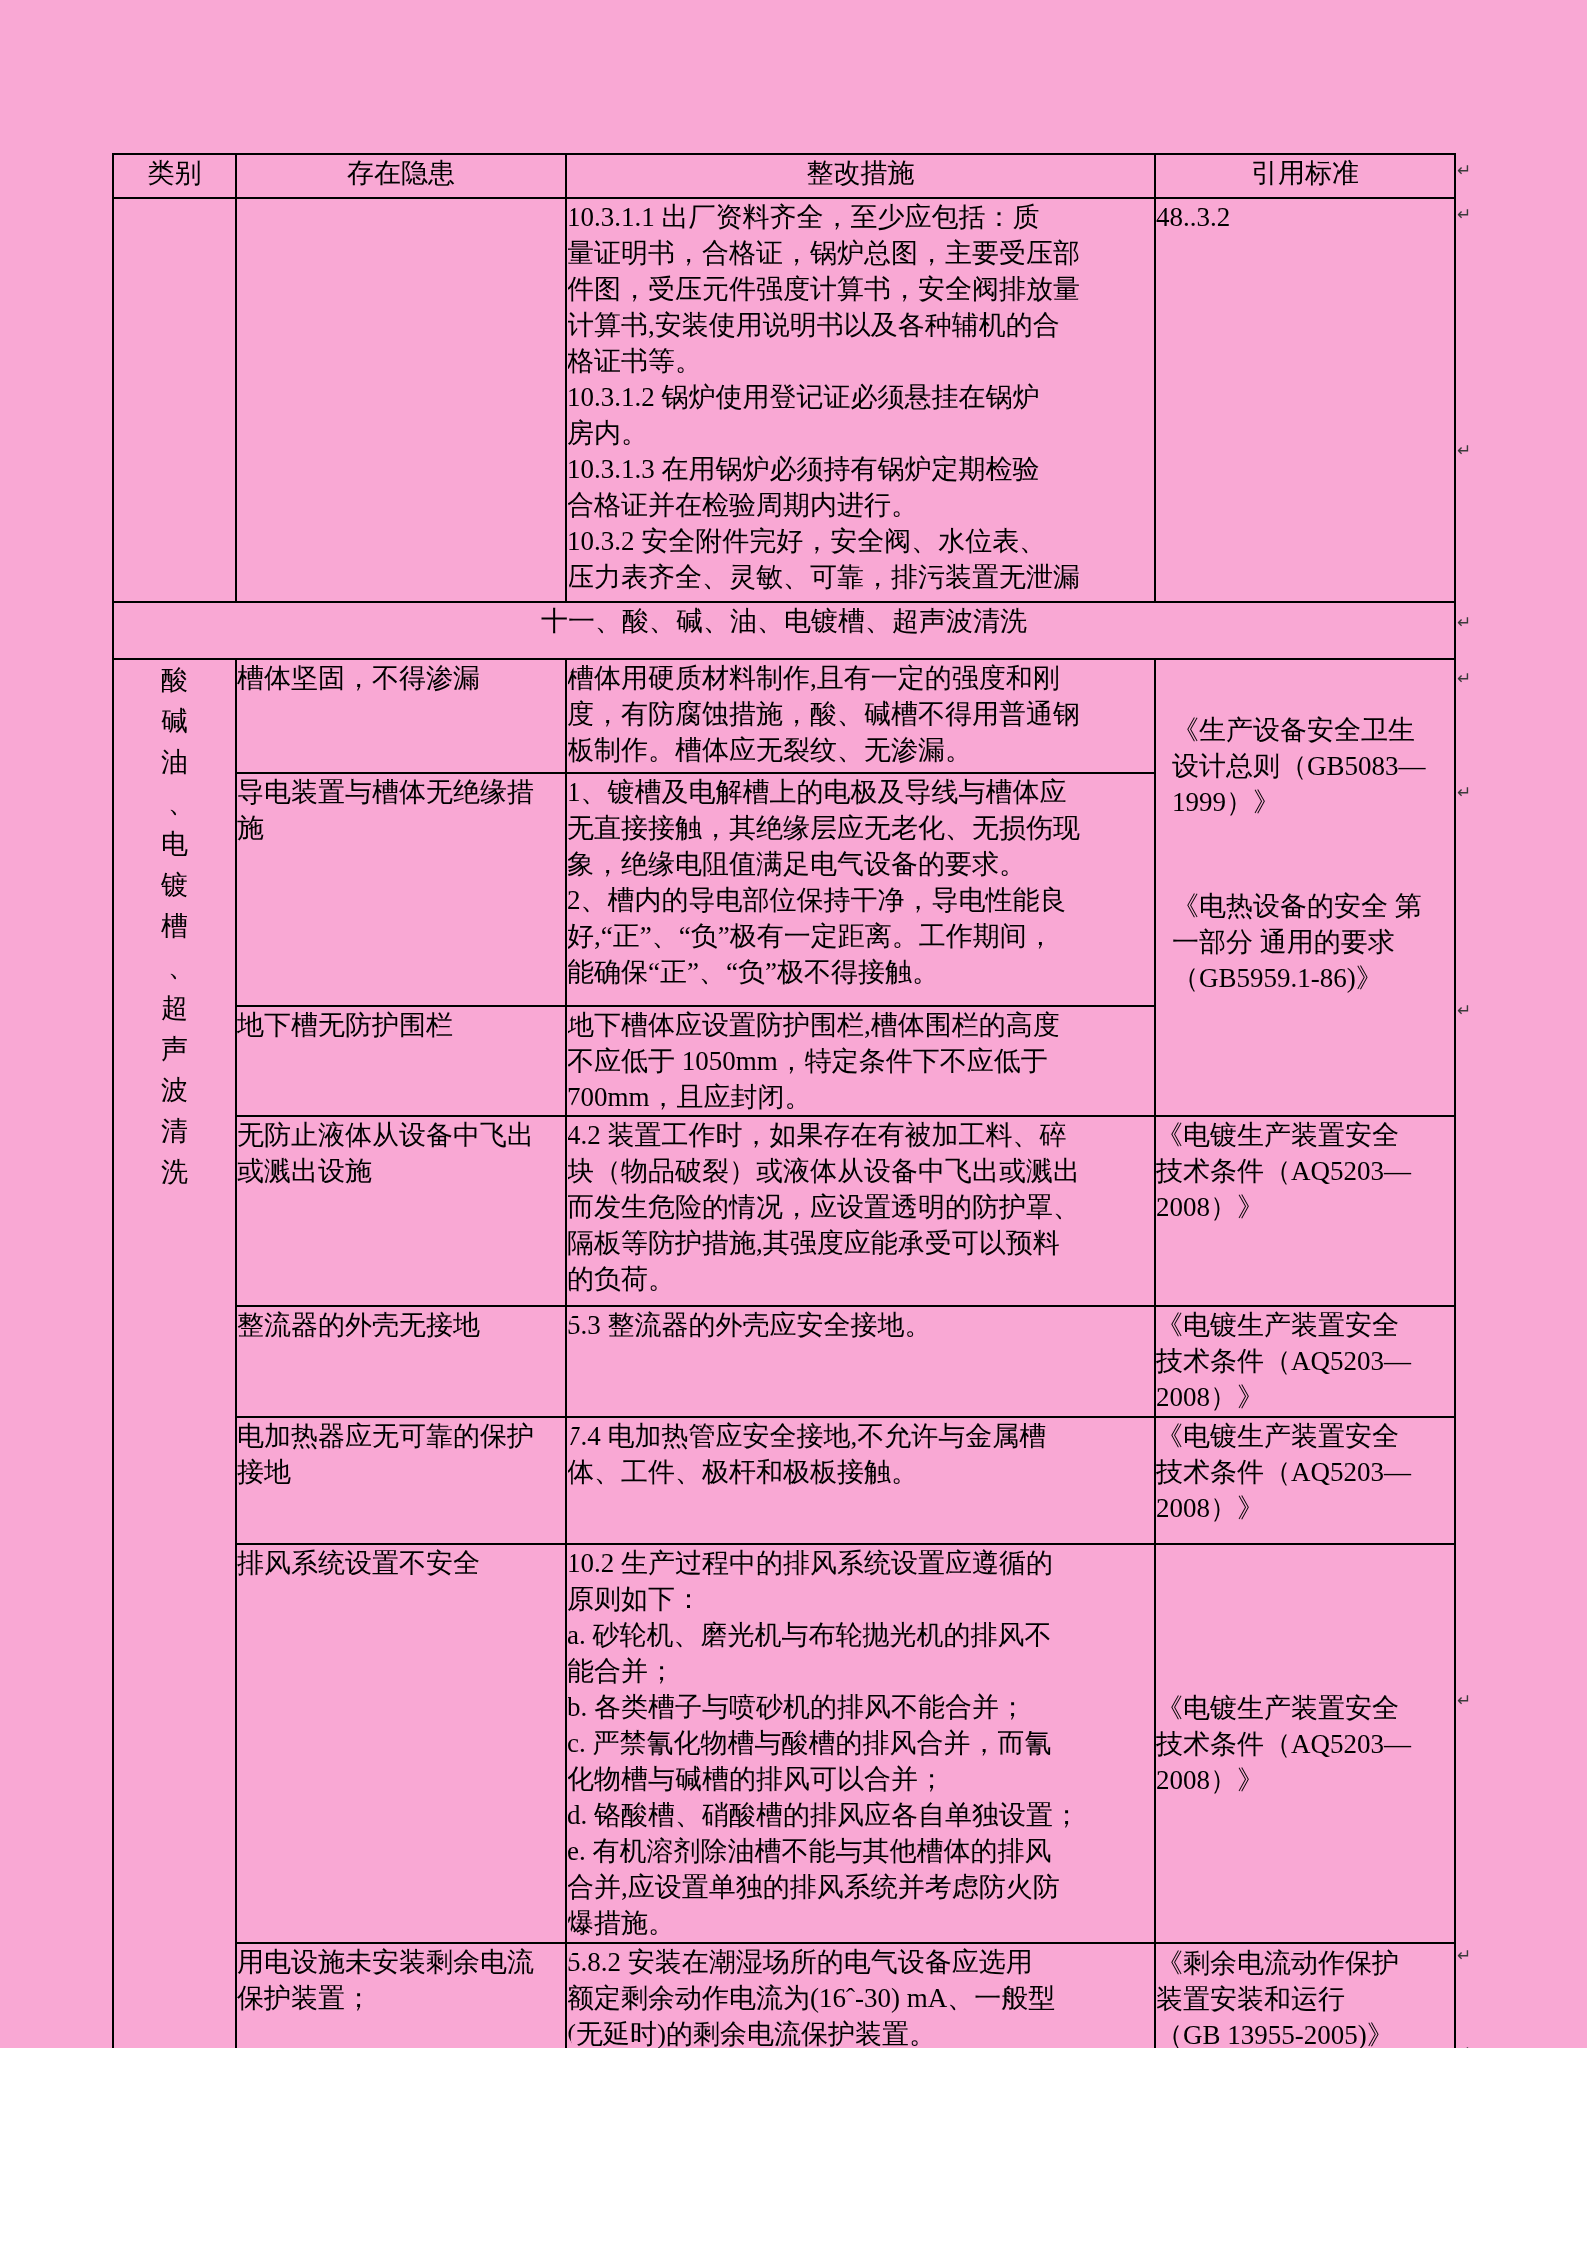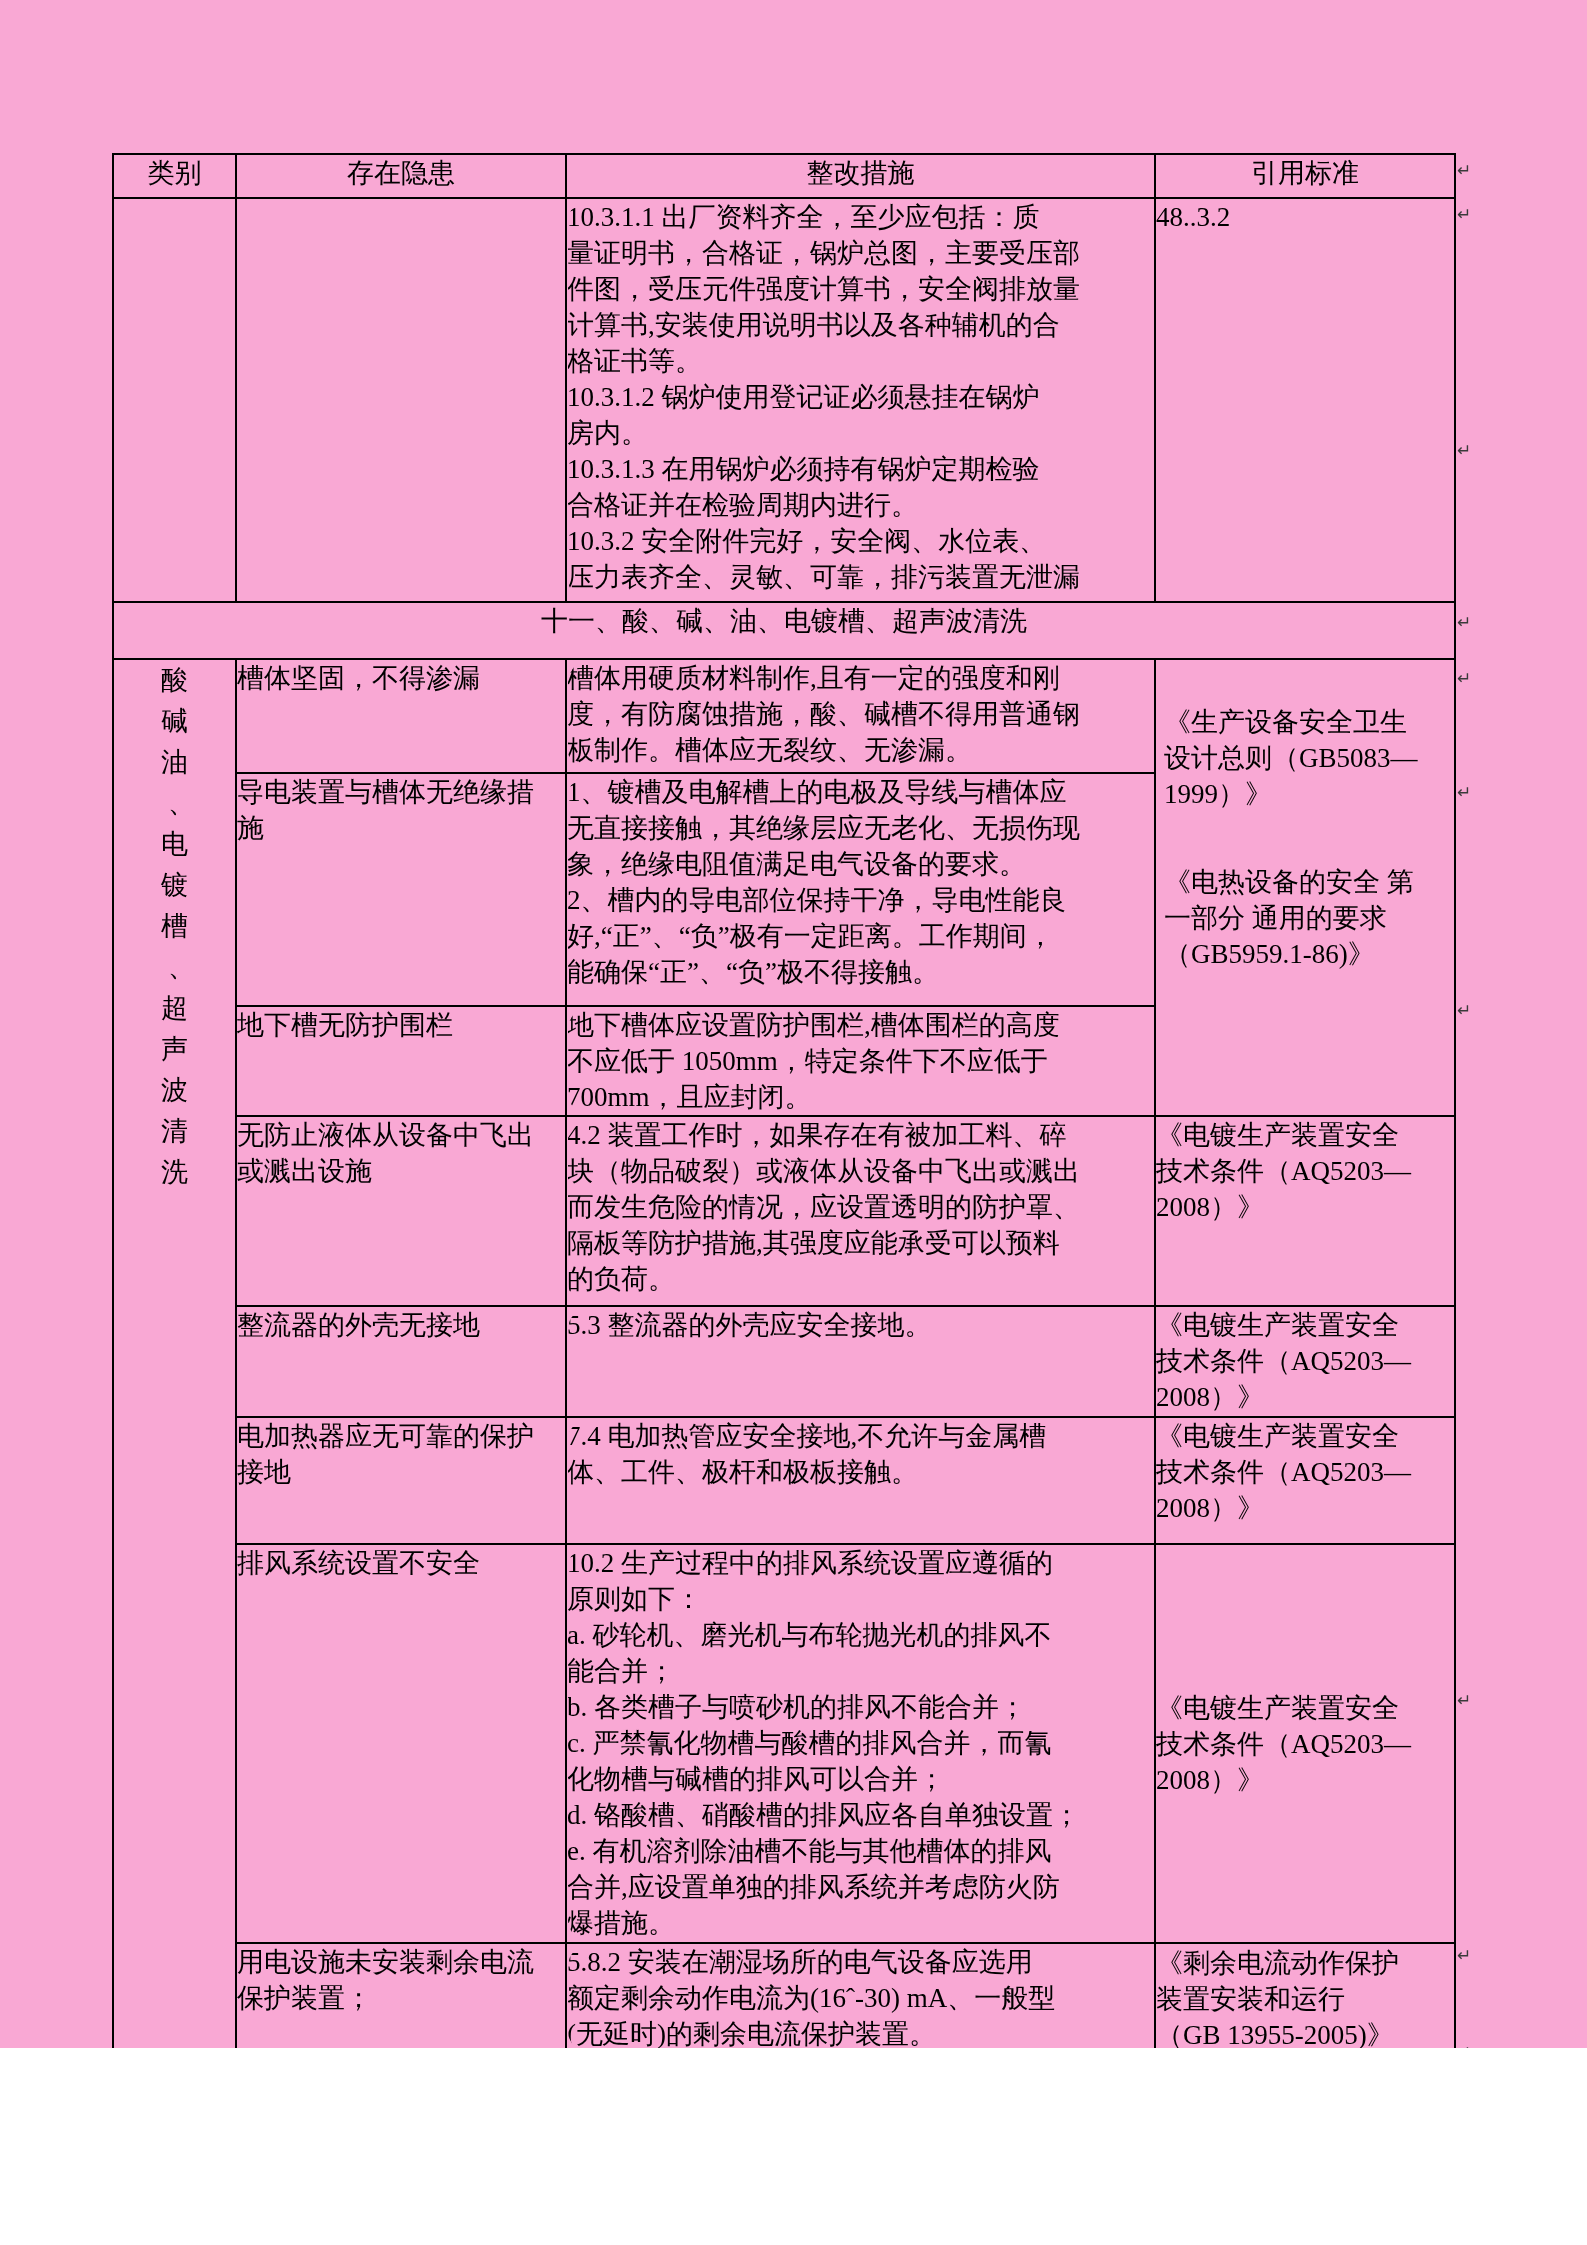--- a/index.html
+++ b/index.html
@@ -22,21 +22,21 @@
   td.th{
     text-align:center;vertical-align:middle;font-size:28px;
   }
   td.measures{padding:3px 8px 0 12px;white-space:pre-line;border-radius:23px;}
   td.hazard{padding:0 6px 0 12px;vertical-align:middle;white-space:pre-line;}
   td.standard{padding:3px 6px 0 10px;white-space:pre-line;}
   td.standard.vmid{vertical-align:middle;}
   td.section-cell{text-align:center;vertical-align:top;padding-top:5px;margin-left:12px;}
   td.category-cell{vertical-align:middle;}
   td.empty-cell{padding:0;}
-  .std-block{white-space:pre-line;margin:8px;}
+  .std-block{white-space:pre-line;margin:16px;}
   .vchars{display:flex;flex-direction:column;align-items:center;}
   .vchar{width:41px;height:41px;line-height:41px;text-align:center;}
   .vchar.punct{text-align:right;}
 
   .footer{
     position:absolute;left:0;top:2080px;width:1587px;
     text-align:center;font-size:16px;letter-spacing:1px;
   }
   .pmark{
     position:absolute;left:1457px;width:20px;height:22px;

